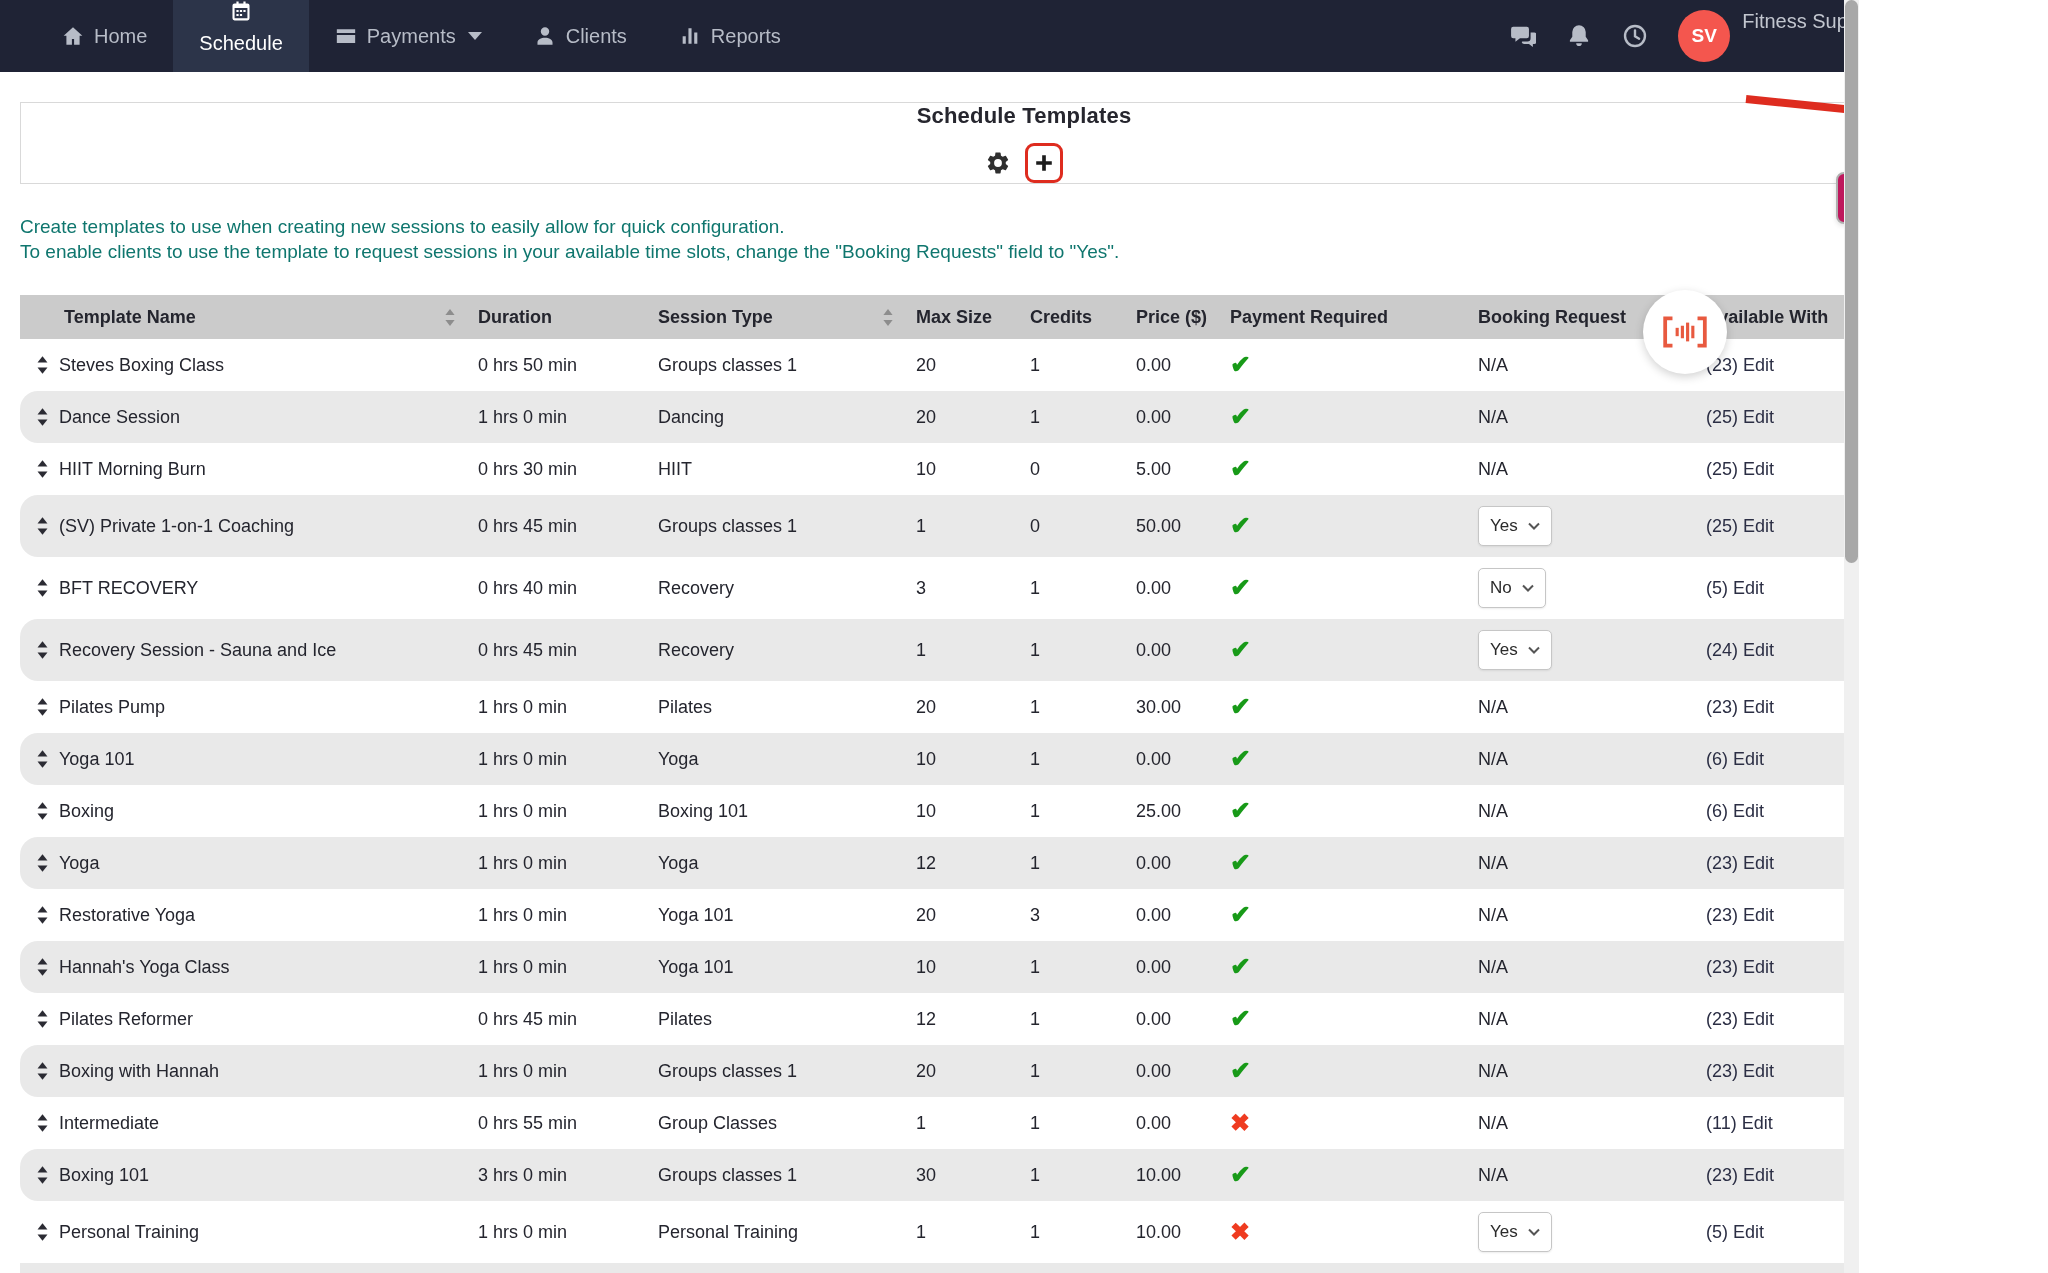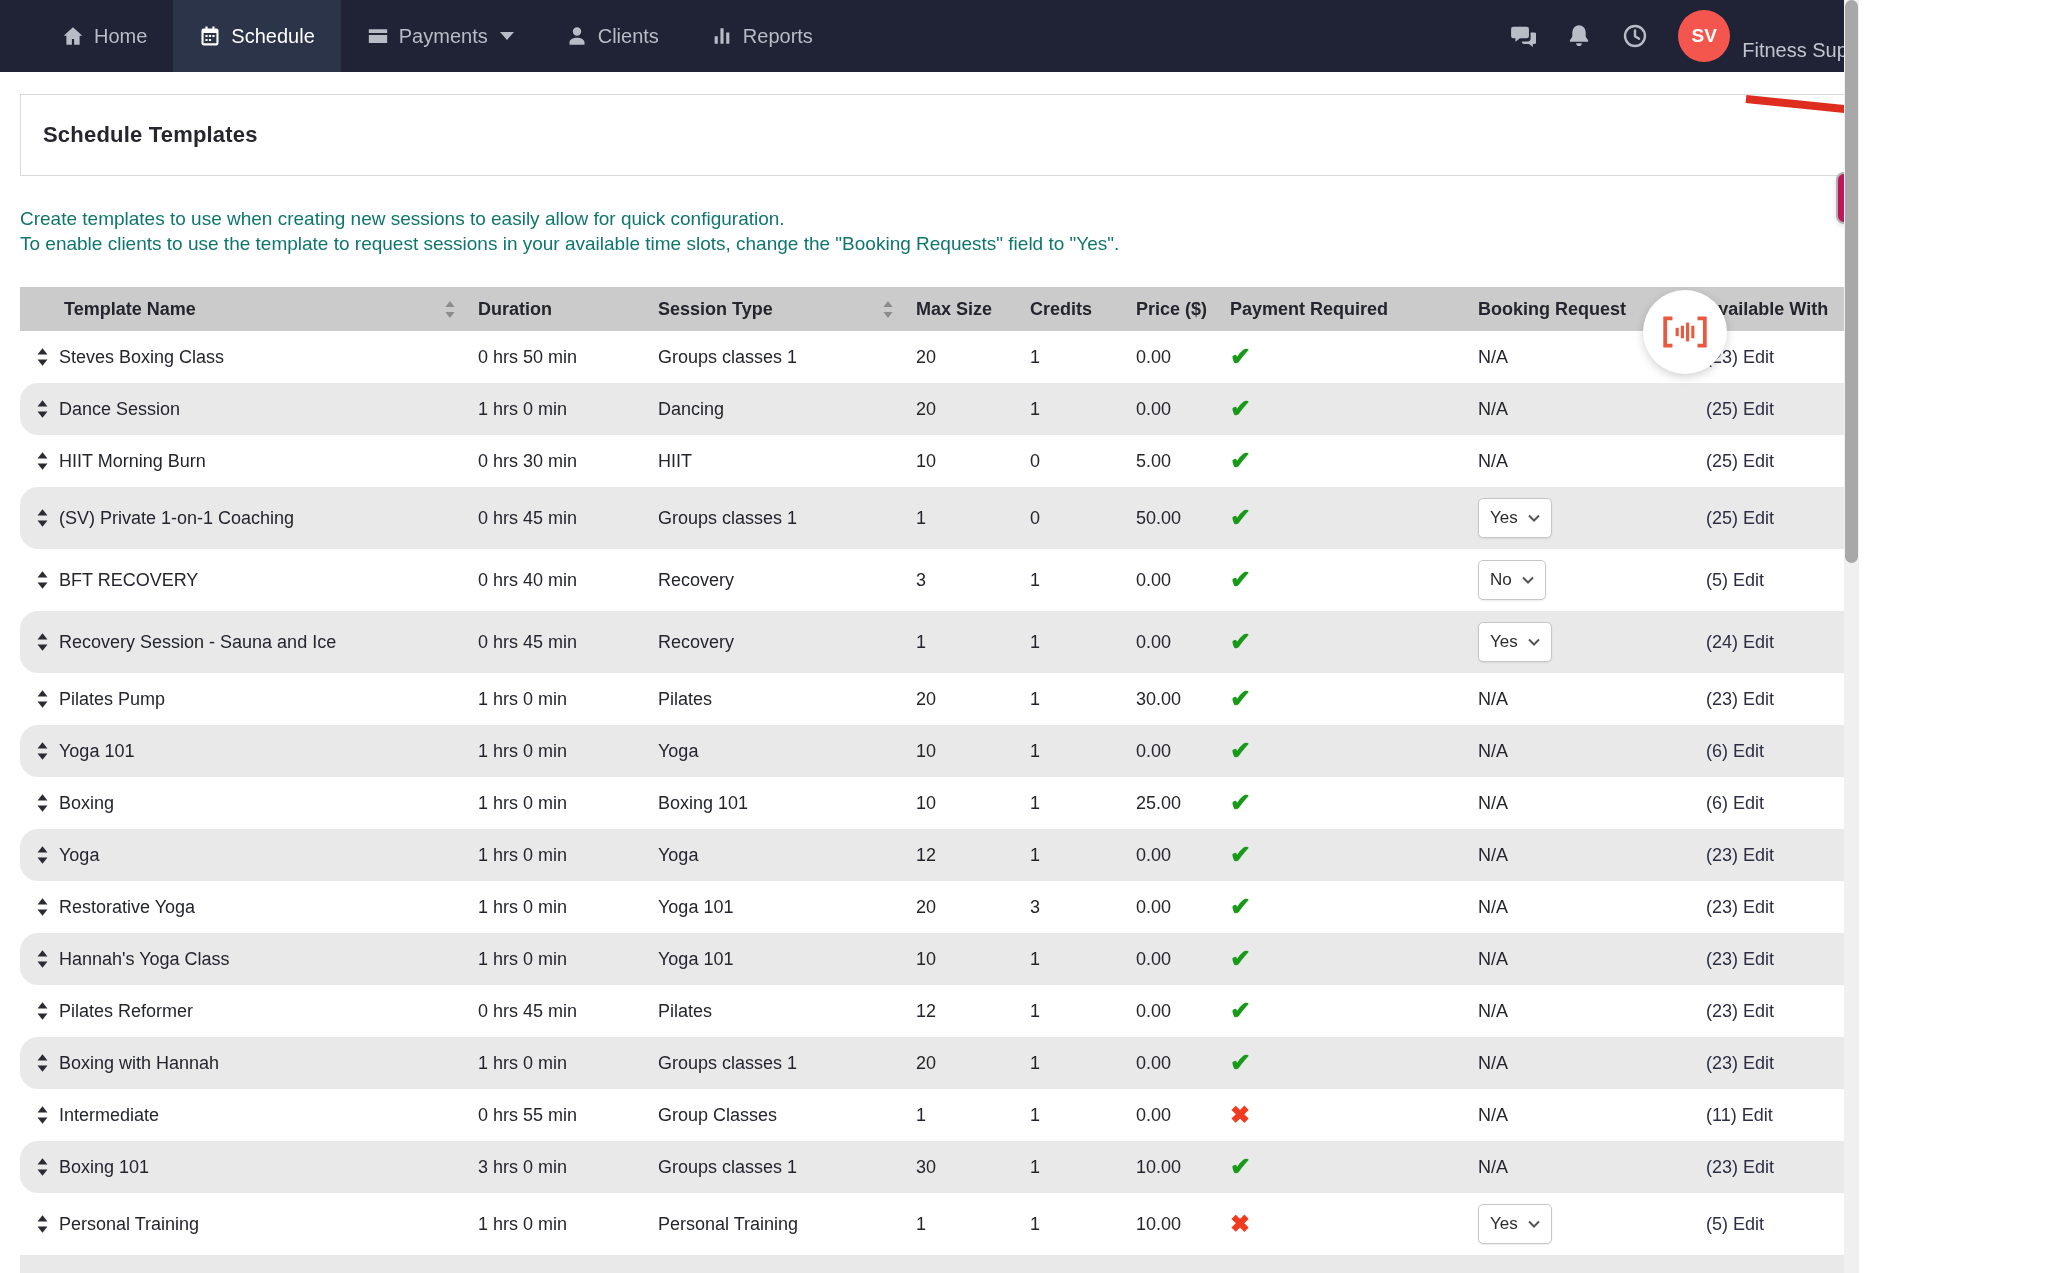--- a/index.html
+++ b/index.html
@@ -9,37 +9,37 @@
     --nav-bg:#1f2335; --nav-active:#2c3449; --nav-fg:#b7bcc7; --accent:#de2c1f;
     --green:#189a18; --red-x:#ef3b20; --head-bg:#cbcbcb; --alt:#e9e9e9;
     --ink:#24252e; --link:#2b2e44; --avatar:#f4564e; --widget:#e8593f; }
 
   
   .navbar { position:absolute; left:0; top:0; width:2033px; height:72px; background:var(--nav-bg);
     display:flex; align-items:stretch; justify-content:space-between; z-index:3; }
   .nav-left { display:flex; align-items:stretch; padding-left:36px; }
   .nav-item { display:flex; align-items:center; gap:10px; padding:0 26px; color:var(--nav-fg);
     font-size:20px; cursor:pointer; }
-  .nav-item.active { background:var(--nav-active); color:#ffffff; }
+  .nav-item.active { background:var(--nav-active); color:#ffffff;flex-direction:column; }
   .nav-item svg { width:22px; height:22px; fill:currentColor; }
   .caret { width:0; height:0; border-left:7px solid transparent; border-right:7px solid transparent;
     border-top:8px solid currentColor; margin-left:2px; }
   .nav-right { display:flex; align-items:center; gap:30px; padding-right:40px; color:var(--nav-fg); }
   .nav-icon-btn { display:flex; align-items:center; cursor:pointer; color:var(--nav-fg); }
   .nav-icon-btn svg { width:26px; height:26px; fill:currentColor; }
   .avatar { width:52px; height:52px; border-radius:50%; background:var(--avatar); color:#fff;
     display:flex; align-items:center; justify-content:center; font-size:19px; font-weight:bold; cursor:pointer; }
-  .account { display:flex; align-items:flex-end; gap:12px; font-size:20px; color:#c2c6cf; cursor:pointer; }
+  .account { display:flex; align-items:flex-start; gap:12px; font-size:20px; color:#c2c6cf; cursor:pointer; }
   .help-circle { width:36px; height:36px; border-radius:50%; background:#9aa0aa; color:#20243a;
     display:flex; align-items:center; justify-content:center; font-size:22px; font-weight:bold; cursor:pointer; }
 
   
   main { position:absolute; left:0; top:72px; width:2033px; padding:0 15px 0 20px; }
-  .header-card { margin-top:22px; height:82px; background:#fff; border:1px solid #d9d9d9;
-    display:flex; align-items:center; justify-content:space-between; padding:0 12px 0 22px; }
+  .header-card { margin-top:30px; height:82px; background:#fff; border:1px solid #d9d9d9;
+    display:flex; align-items:center; justify-content:space-between; padding:0 12px 0 22px;flex-direction:column; }
   .page-title { font-size:22px; font-weight:bold; color:#26262e; letter-spacing:.2px; }
   .card-actions { display:flex; align-items:center; gap:14px; }
   .gear-btn { border:none; background:transparent; cursor:pointer; display:flex; }
   .gear-btn svg { width:26px; height:26px; fill:#2f2f2f; }
   .plus-btn { width:38px; height:40px; background:#fff; border:3px solid var(--accent); border-radius:9px;
     display:flex; align-items:center; justify-content:center; cursor:pointer; }
   .plus-btn svg { width:22px; height:22px; fill:#1c1c1c; }
 
   .arrow-svg { position:absolute; left:1740px; top:83px; width:280px; height:62px; pointer-events:none; z-index:6; }
   .tooltip { position:absolute; left:1836px; top:172px; width:178px; height:52px; background:#be185d;

